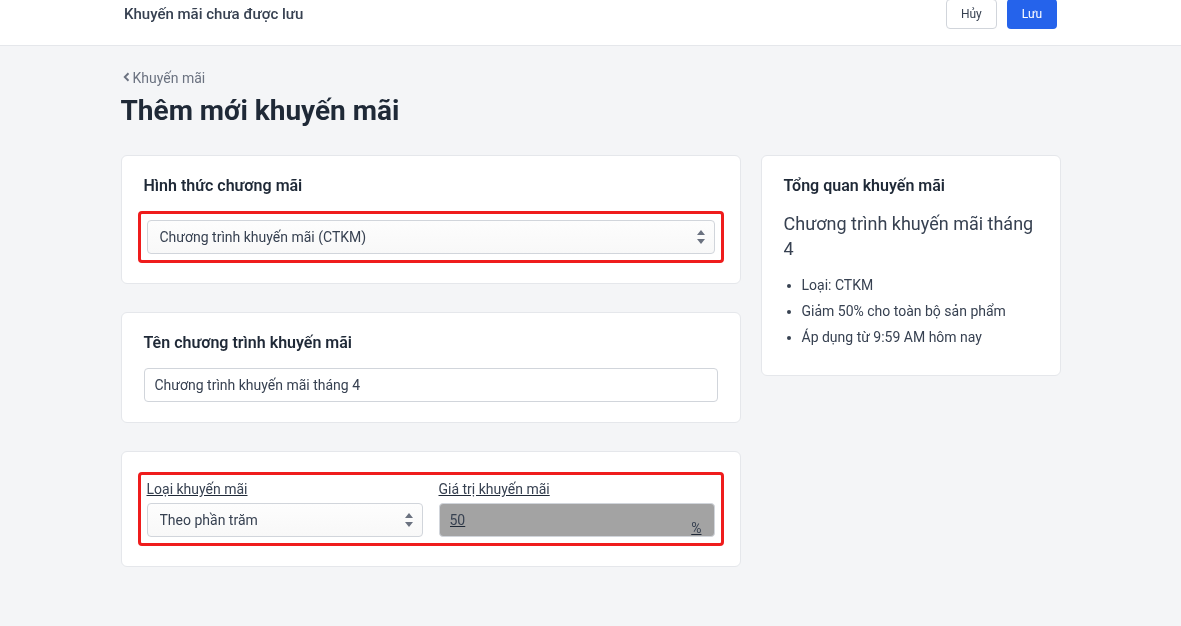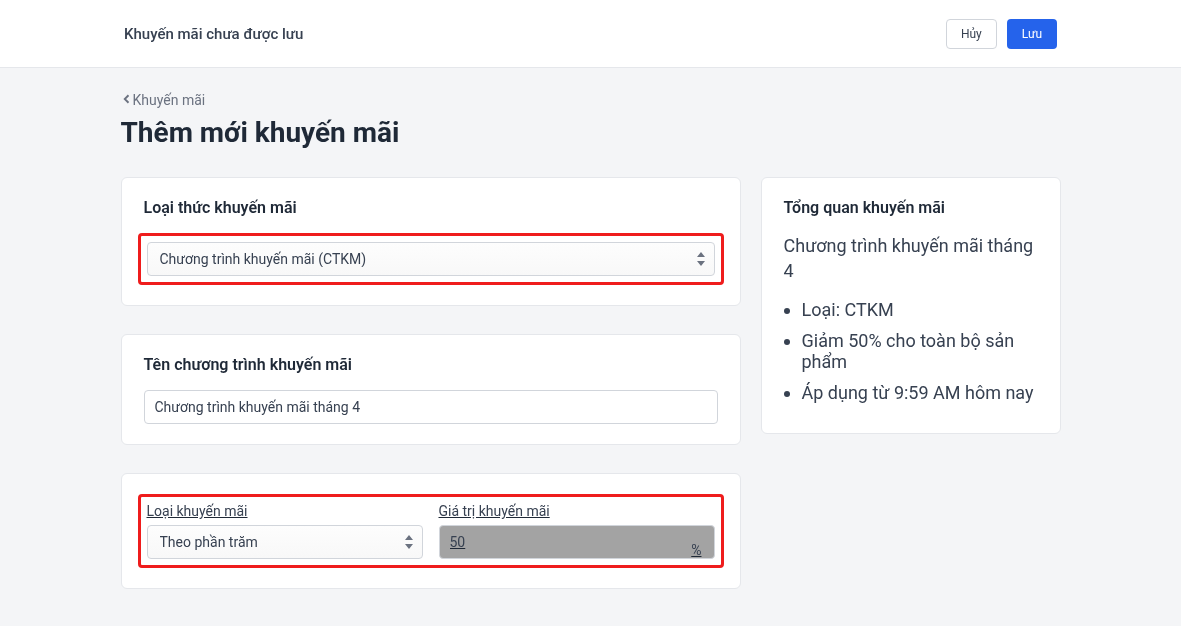--- a/index.html
+++ b/index.html
@@ -5,23 +5,23 @@
     * { box-sizing: border-box; margin: 0; padding: 0; }
     body {
       font-family: -apple-system, BlinkMacSystemFont, "Segoe UI", Roboto, sans-serif;
       background: #f4f5f7;
       color: #1f2937;
       font-size: 14px;
     }
     .topbar {
       background: #fff;
       border-bottom: 1px solid #e5e7eb;
-      height: 68px;
-      display: flex;
-      align-items: center;
+      height: 46px;
+      display: flex;
+      align-items: flex-end;
       justify-content: space-between;
       padding: 16px 24px;
     }
     .topbar-inner {
       max-width: 1181px;
       width: 100%;
       margin: 0 auto;
       display: flex;
       align-items: center;
       justify-content: space-between;
@@ -172,21 +172,21 @@
     .summary-name {
       font-size: 18px;
       color: #374151;
       line-height: 1.4;
       margin-bottom: 16px;
     }
     .summary-list {
       list-style: disc;
       padding-left: 18px;
       color: #374151;
-      font-size: 18px;
+      font-size: 14px;
     }
     .summary-list li { margin-bottom: 10px; }
   </style>
 </head>
 <body>
 
 <div class="topbar">
   <div class="topbar-inner">
     <div class="topbar-title">Khuyến mãi chưa được lưu</div>
     <div class="topbar-actions">
@@ -204,21 +204,21 @@
         </svg>
     </span>
     <span>Khuyến mãi</span>
   </div>
   <h1 class="page-title">Thêm mới khuyến mãi</h1>
 
   <div class="layout">
     <div class="main-col">
 
       <div class="card">
-        <div class="card-title">Loại thức khuyến mãi</div>
+        <div class="card-title">Hình thức chương mãi</div>
         <div class="highlight-box">
           <div class="select-wrap">
             <select>
               <option>Chương trình khuyến mãi (CTKM)</option>
             </select>
             <span class="select-caret">
               <svg viewBox="0 0 10 14" fill="currentColor">
                   <path d="M5 0 L9 5 L1 5 Z M5 14 L1 9 L9 9 Z"></path>
                 </svg>
             </span>

